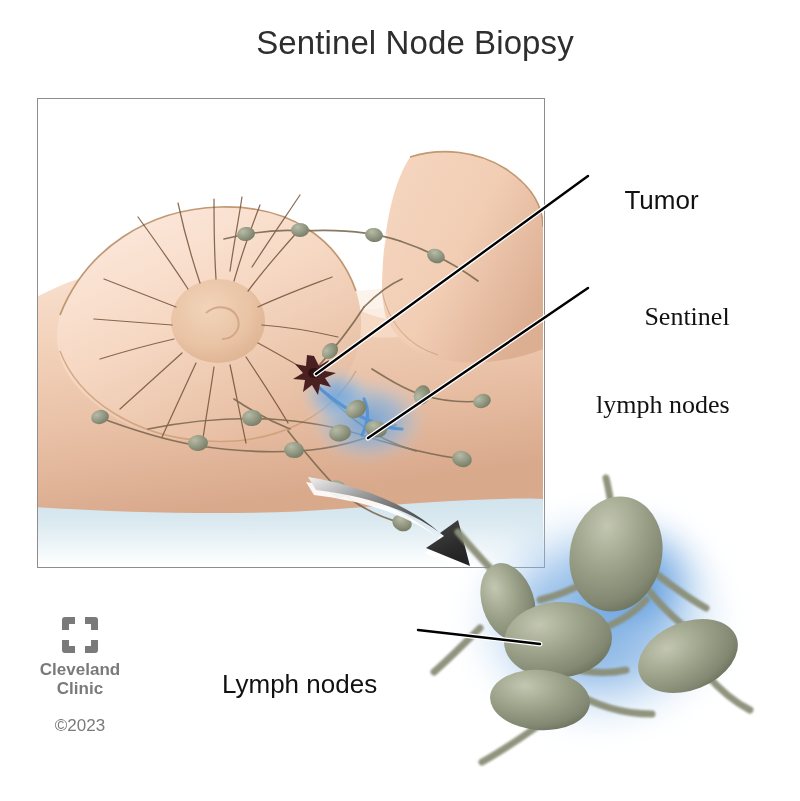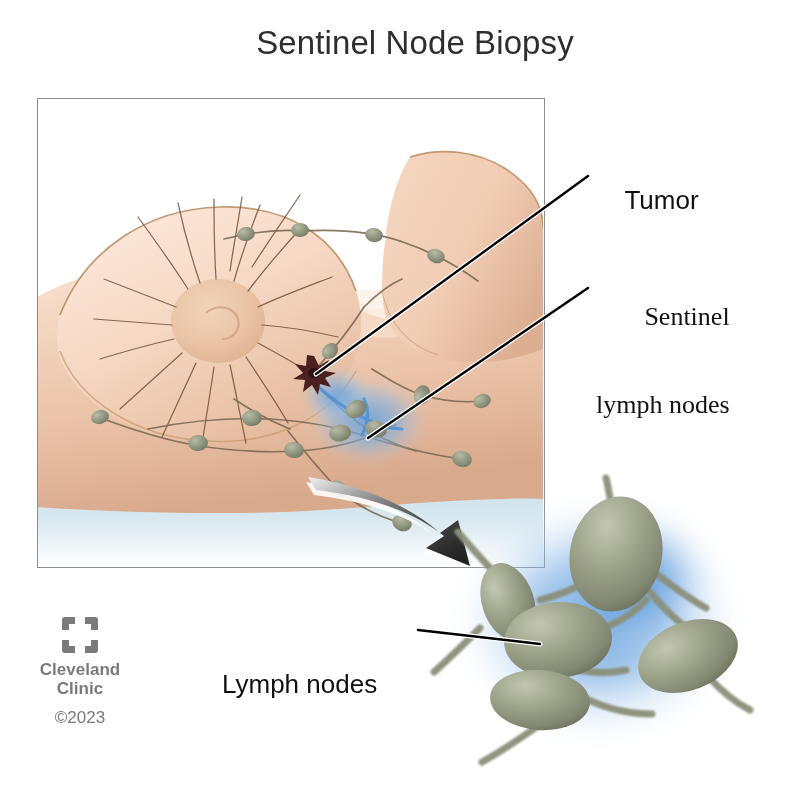--- a/index.html
+++ b/index.html
@@ -91,21 +91,21 @@
   }
   #logo-mark { display: block; margin: 0 auto 4px auto; }
   #logo-name {
     font-size: 17px;
     font-weight: bold;
     line-height: 1.12;
     color: #7a7a7a;
   }
   #logo-copy {
     font-size: 17px;
-    margin-top: 10px;
+    margin-top: 18px;
     color: #7a7a7a;
   }
 </style>
 </head>
 <body>
 
 <div id="stage">
 
   <div id="title">Sentinel Node Biopsy</div>
 

